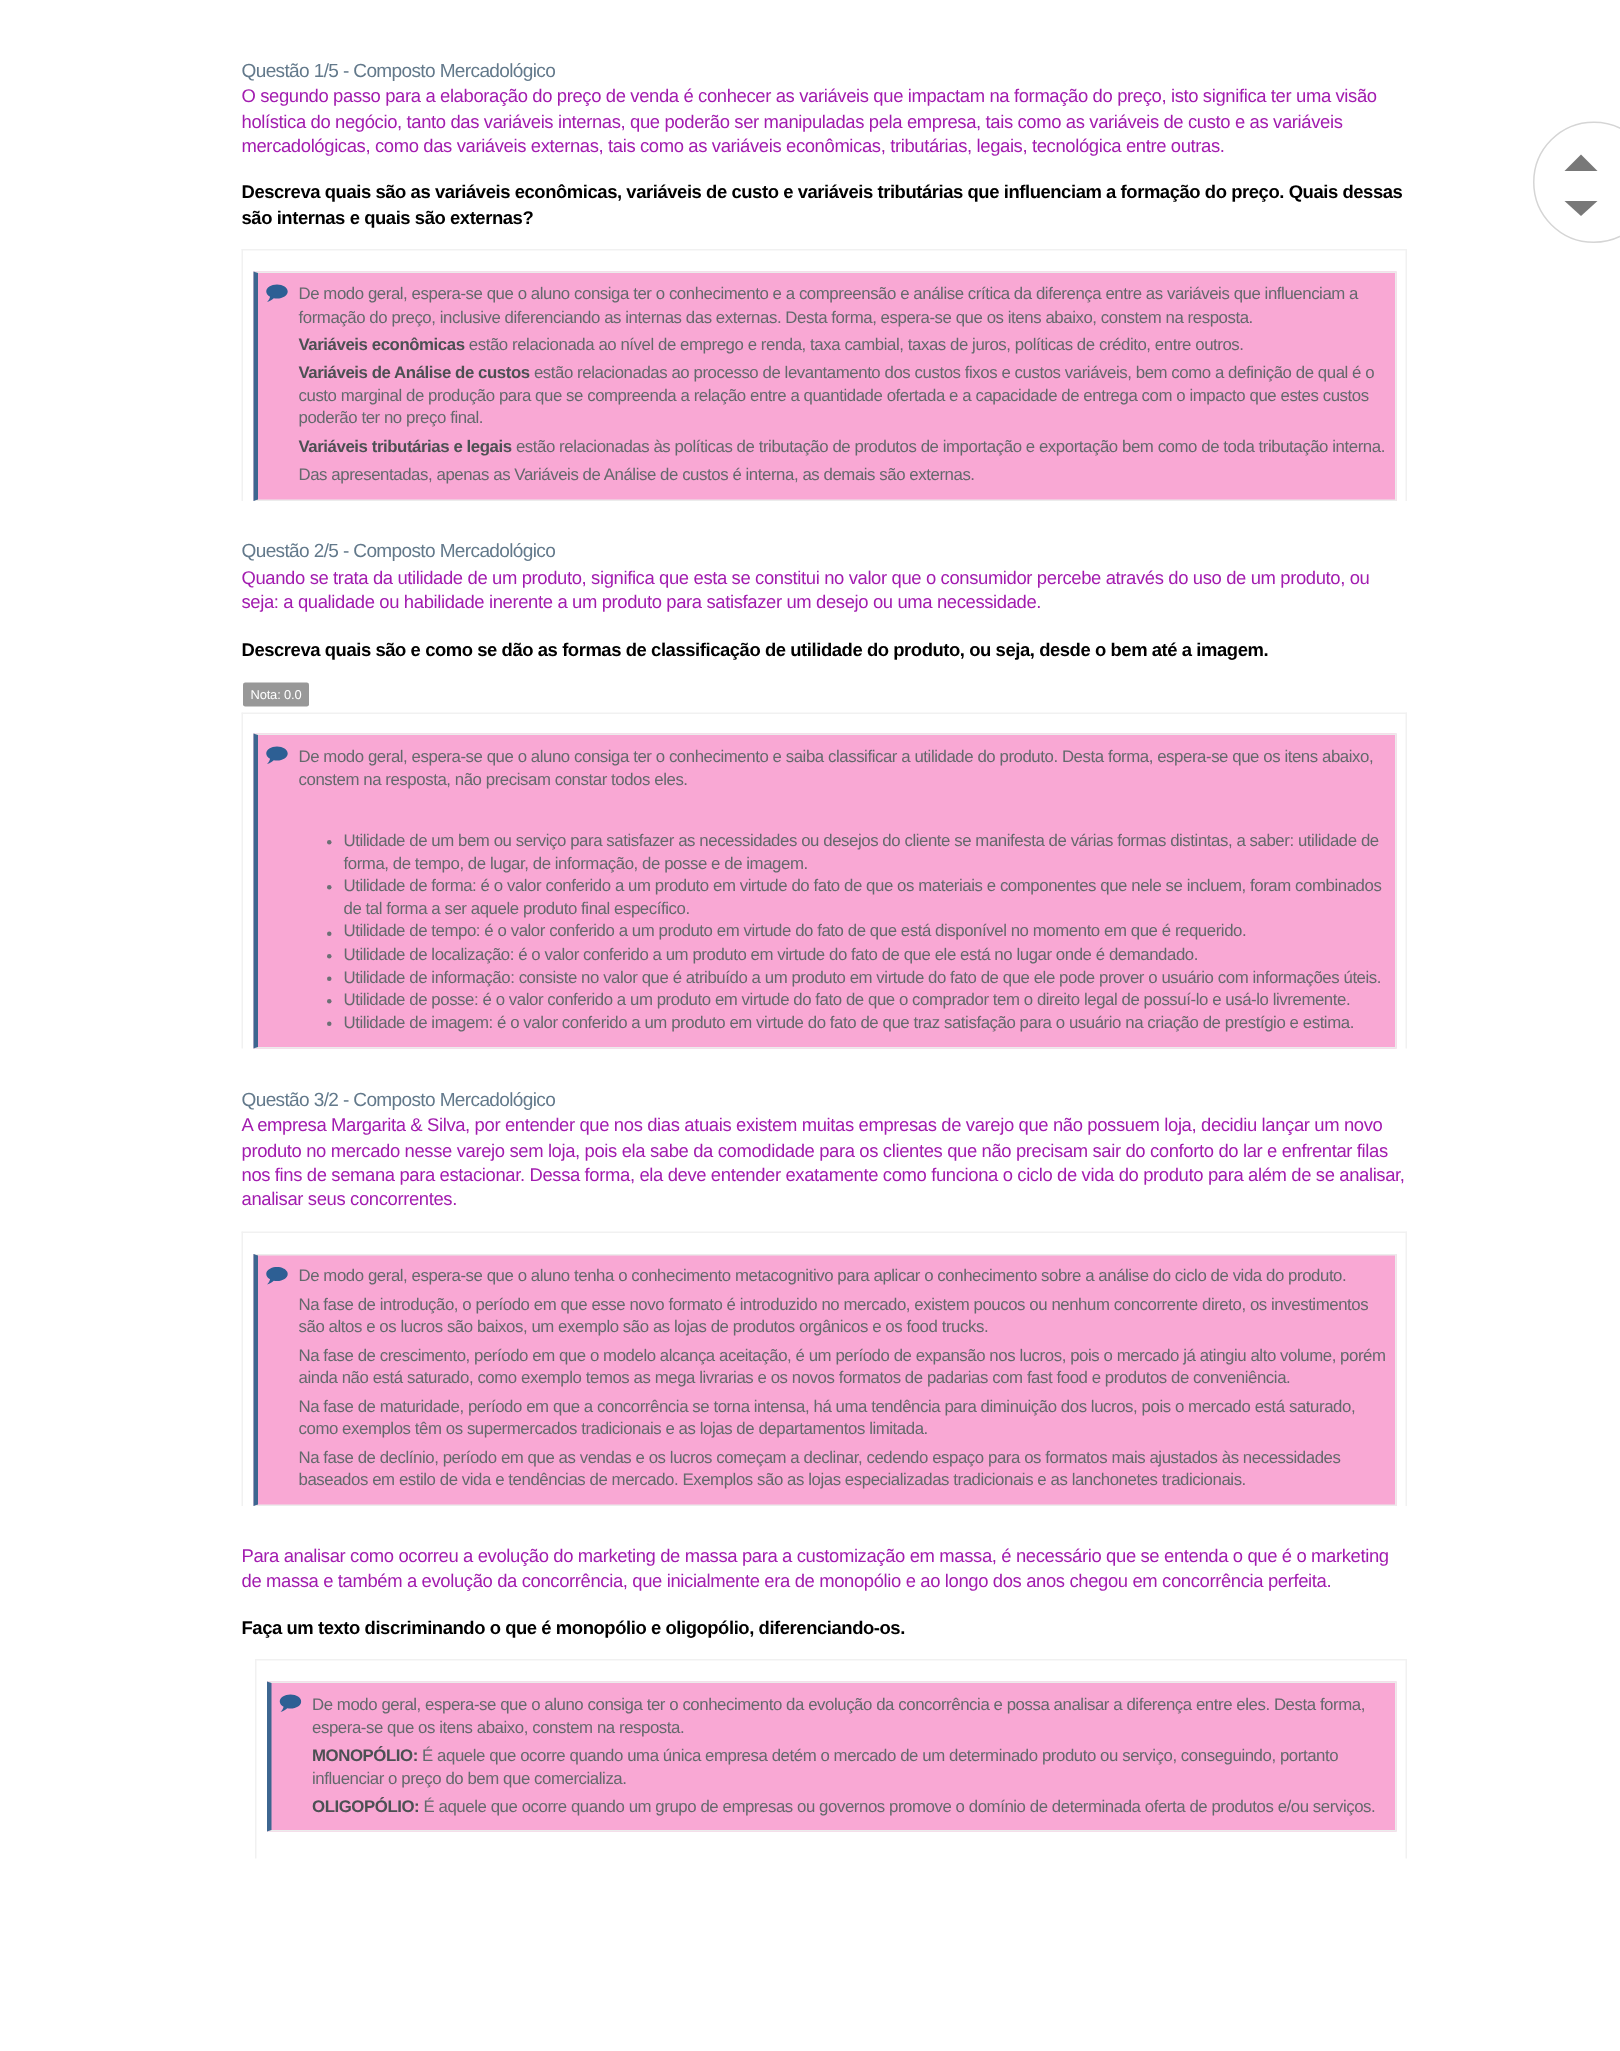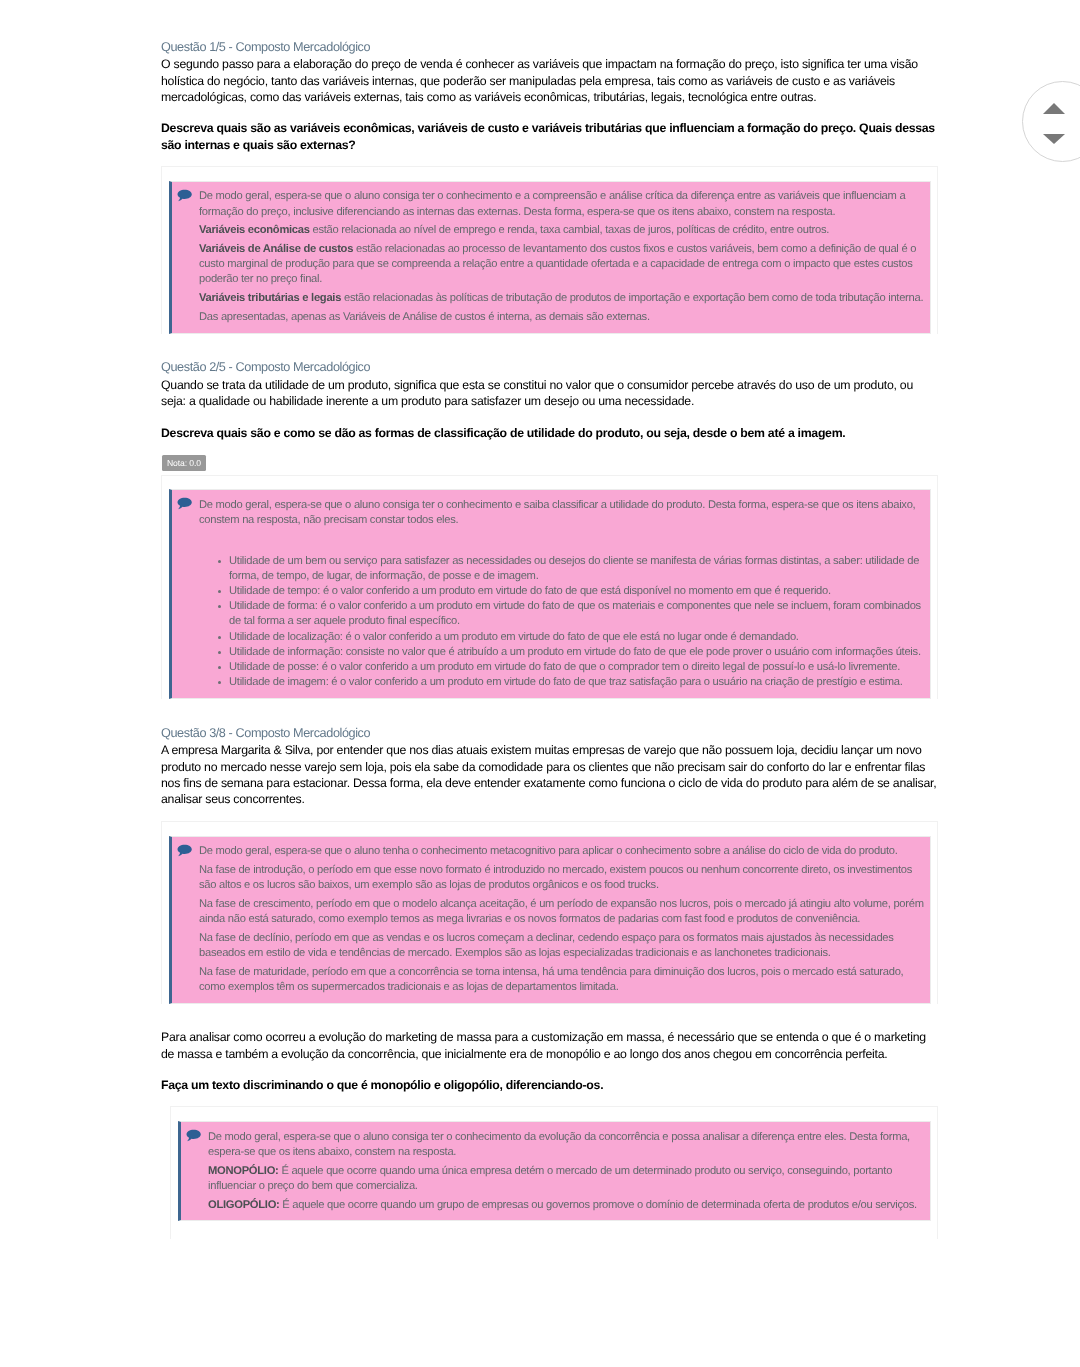--- a/index.html
+++ b/index.html
@@ -2,21 +2,21 @@
 <html><head>
 <meta charset="utf-8">
 <title>Questões - Composto Mercadológico</title>
 <style>
   html,body{margin:0;padding:0;background:#ffffff;}
   body{font-family:"Liberation Sans",sans-serif;-webkit-font-smoothing:antialiased;text-rendering:geometricPrecision;}
   .page{position:relative;width:1080px;height:1367px;overflow:hidden;background:#fff;}
   .content{position:absolute;left:161px;top:0;width:777px;height:987px;}
   .qtitle{color:#63798b;font-size:12.7px;line-height:17.5px;font-weight:400;margin:0 0 0.4px 0;
           letter-spacing:-0.42px;}
-  .qtext{color:#000000;font-size:12.3px;line-height:16.35px;margin:0;letter-spacing:-0.25px;
+  .qtext{color:#a21caf;font-size:12.3px;line-height:16.35px;margin:0;letter-spacing:-0.25px;
          width:778px;}
   .qprompt{color:#000000;font-size:12.3px;line-height:16.2px;font-weight:700;margin:14.9px 0 0 0;
            letter-spacing:-0.29px;width:780px;}
   .notawrap{margin:14px 0 0 1px;line-height:0;}
   .nota{display:inline-block;background:#989898;color:#ffffff;font-size:8.6px;font-weight:400;
         padding:4px 5px 4.2px 5px;border-radius:1.5px;line-height:8px;letter-spacing:-0.1px;}
   .cardwrap{margin:13.3px 0 0 0;padding:13.8px 6.5px 0 7px;box-sizing:border-box;width:777px;
             border-left:1px solid #f1f1f1;border-top:1px solid #f1f1f1;border-right:1px solid #f1f1f1;}
   .cardwrap.indent{margin-left:9px;width:768px;}
   .cardwrap.afternota{margin-top:3.6px;}
@@ -81,47 +81,47 @@
       </div>
       <div class="cardwrap afternota">
         <div class="answer">
           <span class="bubble-icon"><svg viewBox="0 0 30 26" width="15" height="13" aria-hidden="true">
                 <path d="M15.3 1.4C7.4 1.4 1.0 5.5 1.0 10.5c0 2.8 2.0 5.3 5.1 7.0 -0.4 2.4 -2.0 5.0 -4.0 7.2 3.9 -1.0 7.1 -3.4 8.9 -5.1 1.4 0.2 2.8 0.4 4.3 0.4 7.9 0 14.3 -4.1 14.3 -9.4C29.6 5.5 23.2 1.4 15.3 1.4z" fill="#2d5f94"></path>
               </svg></span>
           <div class="answer-body">
               <p><span>De modo geral, espera-se que o aluno consiga ter o conhecimento e saiba classificar a utilidade do produto. Desta forma, espera-se que os itens abaixo, constem na resposta, não precisam constar todos eles.</span></p>
               <ul>
                 <li>Utilidade de um bem ou serviço para satisfazer as necessidades ou desejos do cliente se manifesta de várias formas distintas, a saber: utilidade de forma, de tempo, de lugar, de informação, de posse e de imagem.</li>
+                <li>Utilidade de forma: é o valor conferido a um produto em virtude do fato de que os materiais e componentes que nele se incluem, foram combinados de tal forma a ser aquele produto final específico.</li>
                 <li>Utilidade de tempo: é o valor conferido a um produto em virtude do fato de que está disponível no momento em que é requerido.</li>
-                <li>Utilidade de forma: é o valor conferido a um produto em virtude do fato de que os materiais e componentes que nele se incluem, foram combinados de tal forma a ser aquele produto final específico.</li>
                 <li>Utilidade de localização: é o valor conferido a um produto em virtude do fato de que ele está no lugar onde é demandado.</li>
                 <li>Utilidade de informação: consiste no valor que é atribuído a um produto em virtude do fato de que ele pode prover o usuário com informações úteis.</li>
                 <li>Utilidade de posse: é o valor conferido a um produto em virtude do fato de que o comprador tem o direito legal de possuí-lo e usá-lo livremente.</li>
                 <li>Utilidade de imagem: é o valor conferido a um produto em virtude do fato de que traz satisfação para o usuário na criação de prestígio e estima.</li>
               </ul>
             </div>
         </div>
       </div>
     </div>
     <div class="qgap"></div>
 
     <div class="qblock">
-      <div class="qtitle">Questão 3/8 - Composto Mercadológico</div>
+      <div class="qtitle">Questão 3/2 - Composto Mercadológico</div>
       <p class="qtext">A empresa Margarita &amp; Silva, por entender que nos dias atuais existem muitas empresas de varejo que não possuem loja, decidiu lançar um novo produto no mercado nesse varejo sem loja, pois ela sabe da comodidade para os clientes que não precisam sair do conforto do lar e enfrentar filas nos fins de semana para estacionar. Dessa forma, ela deve entender exatamente como funciona o ciclo de vida do produto para além de se analisar, analisar seus concorrentes.</p>
       <div class="cardwrap">
         <div class="answer">
           <span class="bubble-icon"><svg viewBox="0 0 30 26" width="15" height="13" aria-hidden="true">
                 <path d="M15.3 1.4C7.4 1.4 1.0 5.5 1.0 10.5c0 2.8 2.0 5.3 5.1 7.0 -0.4 2.4 -2.0 5.0 -4.0 7.2 3.9 -1.0 7.1 -3.4 8.9 -5.1 1.4 0.2 2.8 0.4 4.3 0.4 7.9 0 14.3 -4.1 14.3 -9.4C29.6 5.5 23.2 1.4 15.3 1.4z" fill="#2d5f94"></path>
               </svg></span>
           <div class="answer-body">
               <p><span>De modo geral, espera-se que o aluno tenha o conhecimento metacognitivo para aplicar o conhecimento sobre a análise do ciclo de vida do produto.</span></p>
               <p><span>Na fase de introdução, o período em que esse novo formato é introduzido no mercado, existem poucos ou nenhum concorrente direto, os investimentos são altos e os lucros são baixos, um exemplo são as lojas de produtos orgânicos e os food trucks.</span></p>
               <p><span>Na fase de crescimento, período em que o modelo alcança aceitação, é um período de expansão nos lucros, pois o mercado já atingiu alto volume, porém ainda não está saturado, como exemplo temos as mega livrarias e os novos formatos de padarias com fast food e produtos de conveniência.</span></p>
+              <p><span>Na fase de maturidade, período em que a concorrência se torna intensa, há uma tendência para diminuição dos lucros, pois o mercado está saturado, como exemplos têm os supermercados tradicionais e as lojas de departamentos limitada.</span></p>
               <p><span>Na fase de declínio, período em que as vendas e os lucros começam a declinar, cedendo espaço para os formatos mais ajustados às necessidades baseados em estilo de vida e tendências de mercado. Exemplos são as lojas especializadas tradicionais e as lanchonetes tradicionais.</span></p>
-              <p><span>Na fase de maturidade, período em que a concorrência se torna intensa, há uma tendência para diminuição dos lucros, pois o mercado está saturado, como exemplos têm os supermercados tradicionais e as lojas de departamentos limitada.</span></p>
             </div>
         </div>
       </div>
     </div>
     <div class="qgap"></div>
 
     <div class="qblock">
       <p class="qtext">Para analisar como ocorreu a evolução do marketing de massa para a customização em massa, é necessário que se entenda o que é o marketing de massa e também a evolução da concorrência, que inicialmente era de monopólio e ao longo dos anos chegou em concorrência perfeita.</p>
       <p class="qprompt">Faça um texto discriminando o que é monopólio e oligopólio, diferenciando-os.</p>
       <div class="cardwrap indent last">

